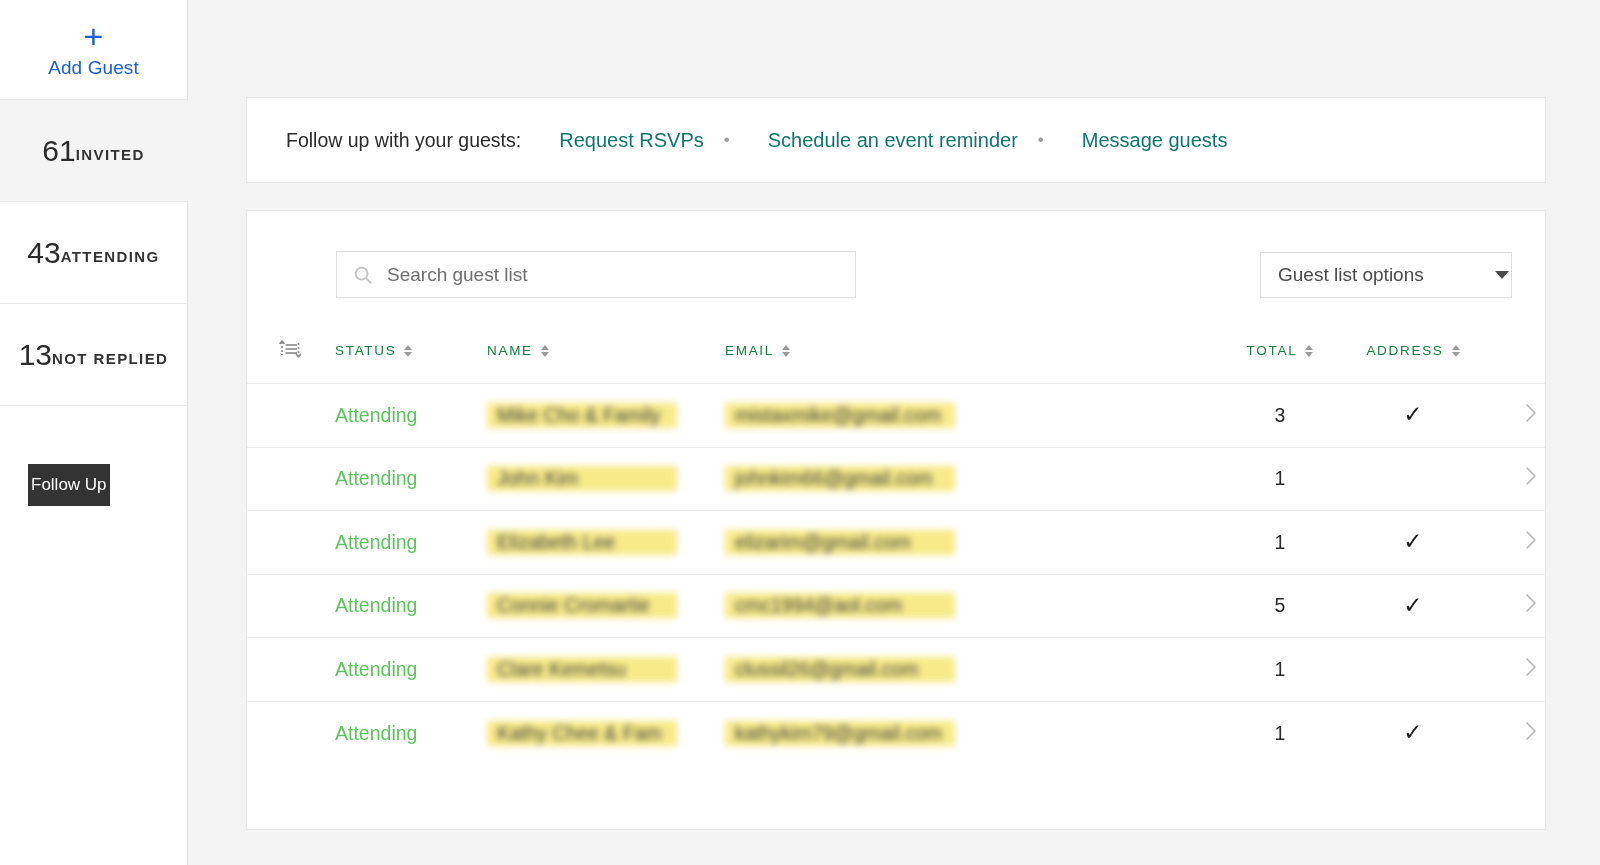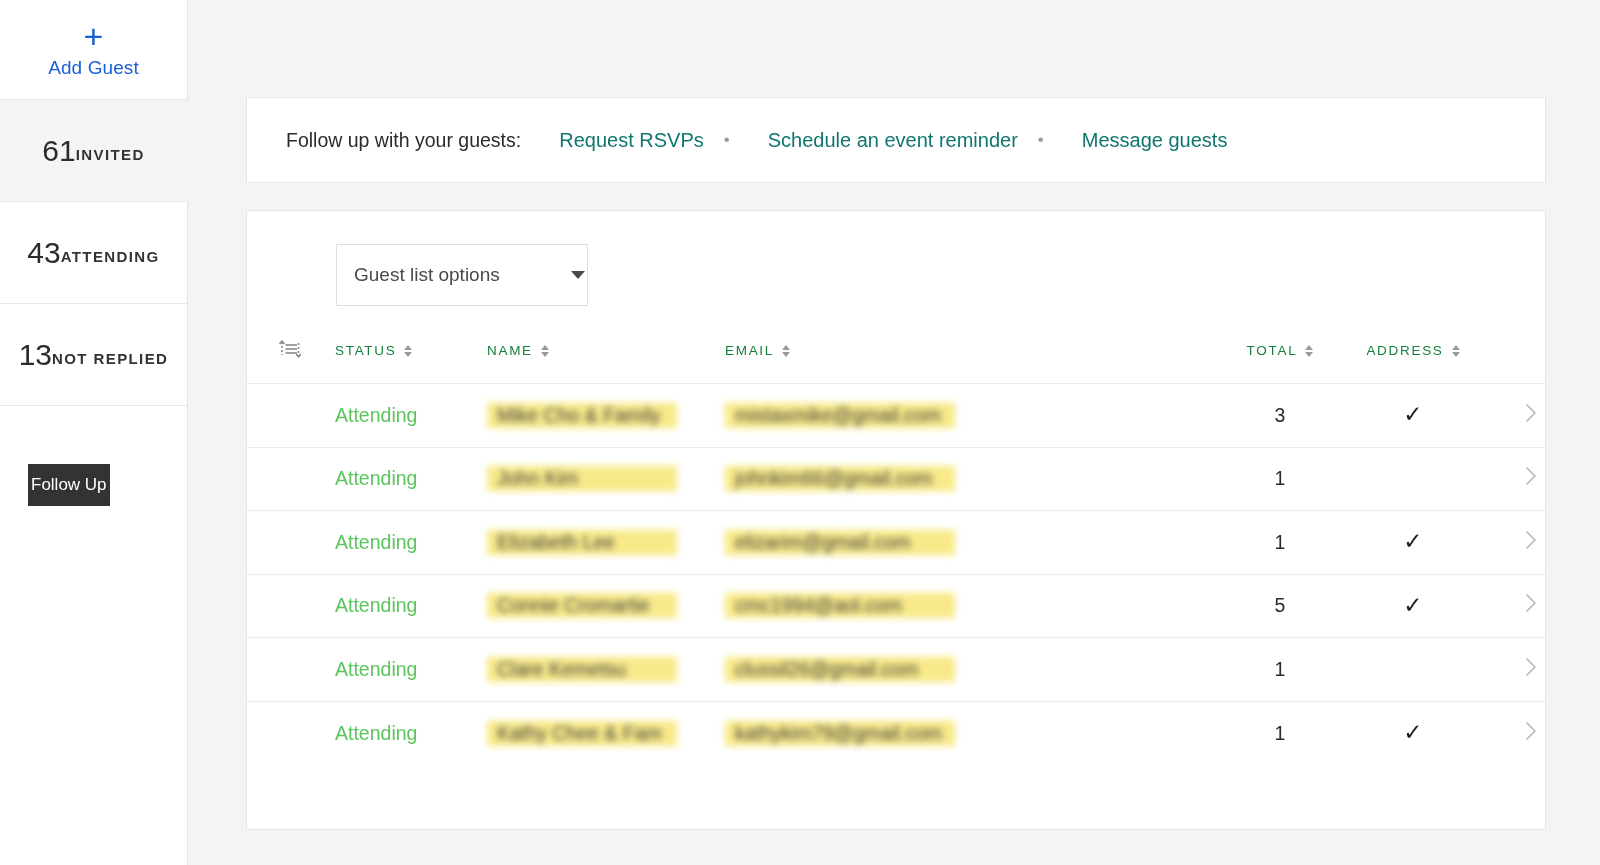--- a/index.html
+++ b/index.html
@@ -172,21 +172,21 @@
     font-size: 19px;
     color: #4a4a4a;
     width: 430px;
     font-family: "Liberation Sans", sans-serif;
     background: transparent;
   }
   #search-input::placeholder { color: #6f6f6f; }
 
   #guest-options {
     width: 252px;
-    height: 62px;
+    height: 46px;
     border: 1px solid #dedede;
     display: flex;
     align-items: center;
     justify-content: space-between;
     padding: 0 2px 0 17px;
     background: #fff;
     cursor: pointer;
   }
   #guest-options .go-label { font-size: 19px; color: #4a4a4a; }
   .caret-down {
@@ -303,20 +303,29 @@
     <span class="dot">•</span>
     <a class="fu-link">Schedule an event reminder</a>
     <span class="dot">•</span>
     <a class="fu-link">Message guests</a>
   </div>
 
   <div class="card" id="table-card">
 
     <div id="controls-row">
 
+      <div id="search-box">
+        <span id="search-icon">
+          <svg width="22" height="22" viewBox="0 0 24 24" fill="none" stroke="#c2c2c2" stroke-width="2">
+            <circle cx="10.5" cy="10.5" r="6.5"></circle>
+            <line x1="15.3" y1="15.3" x2="20.5" y2="20.5" stroke-linecap="round"></line>
+          </svg>
+        </span>
+        <input id="search-input" type="text" placeholder="Search guest list" style="">
+      </div>
 
       <div id="guest-options">
         <span class="go-label">Guest list options</span>
         <span class="caret-down"></span>
       </div>
     </div>
 
     <table>
       <colgroup>
         <col class="c-sort">

